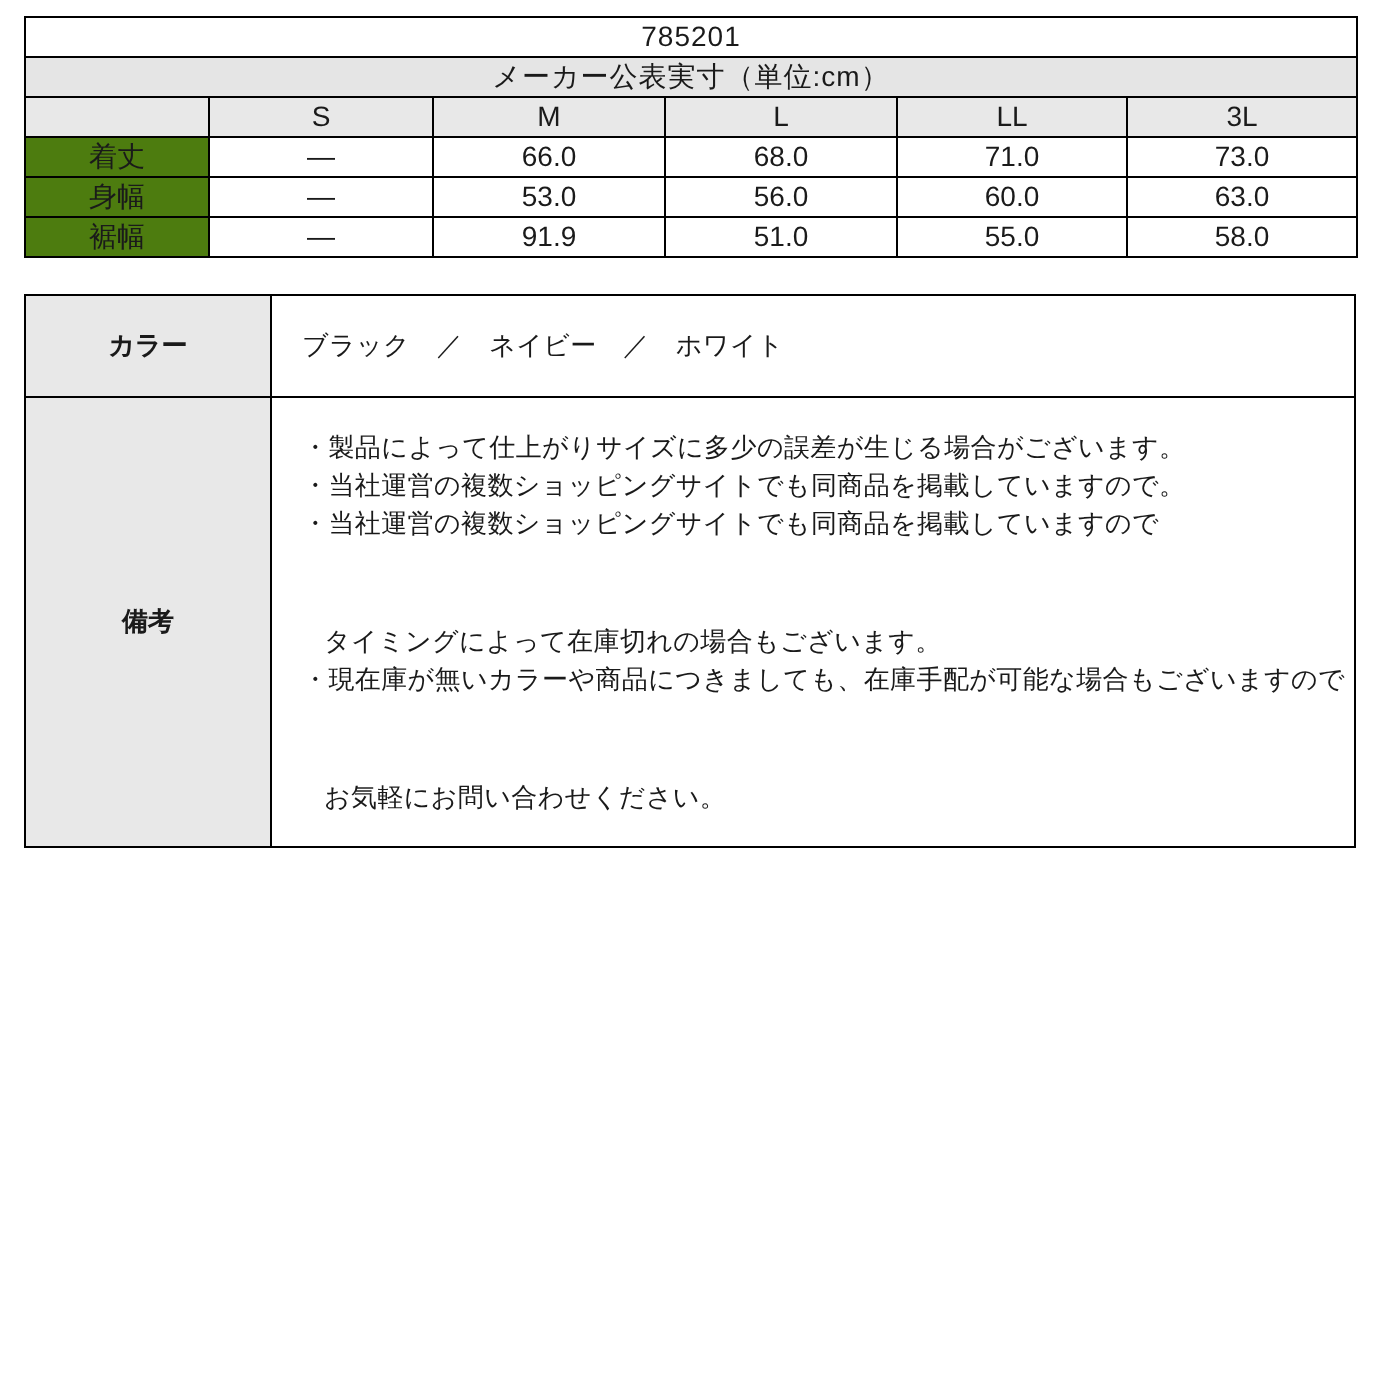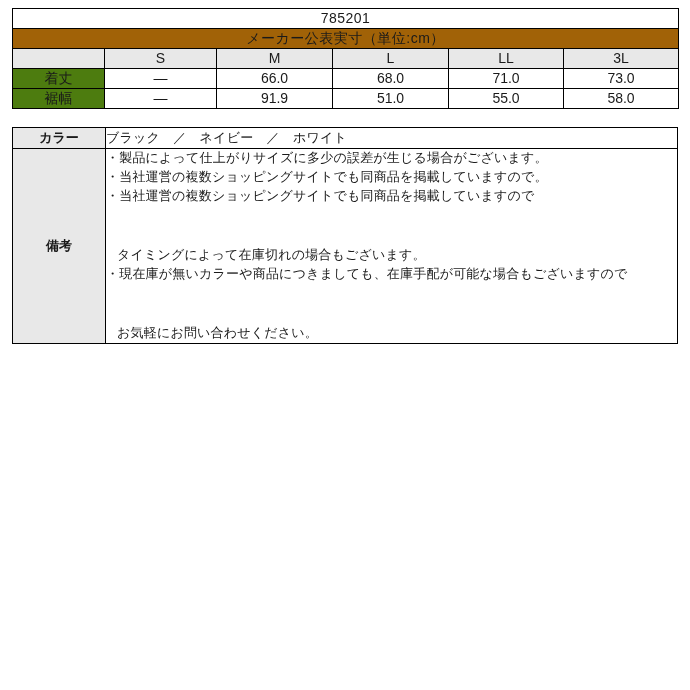--- a/index.html
+++ b/index.html
@@ -43,21 +43,21 @@
   .title-cell {
     font-size: 16px;
     font-weight: bold;
     letter-spacing: 0.5px;
     height: 22px;
     line-height: 22px;
   }
   .subtitle-cell {
     font-size: 15px;
     font-weight: bold;
-    background: #a16207;
+    background: #e5e5e5;
     height: 22px;
     line-height: 22px;
     letter-spacing: 0.5px;
   }
   .hdr-blank {
     background: #e8e8e8;
   }
   .hdr-size {
     background: #e8e8e8;
     font-size: 14px;
@@ -79,38 +79,37 @@
     height: 18px;
   }
   table.spec-table {
     width: 666px;
     border-collapse: collapse;
     table-layout: fixed;
     border: 1px solid #000;
   }
   table.spec-table td {
     border: 1px solid #000;
-    padding: 0;
+    padding: 15px;
     font-size: 13px;
     vertical-align: middle;
   }
   td.spec-label {
     width: 92px;
     background: #e8e8e8;
     text-align: center;
     font-weight: bold;
     font-size: 14px;
     height: 20px;
   }
   td.spec-value {
     padding-left: 18px;
     height: 20px;
     font-size: 13.5px;
     letter-spacing: 0.2px;
-    font-family: Liberation Mono, monospace;
   }
   td.remarks-label {
     vertical-align: top;
     padding-top: 4px;
   }
   td.remarks-value {
     padding: 4px 6px 6px 18px;
     line-height: 19px;
     font-size: 13.5px;
   }
@@ -156,20 +155,28 @@
       </tr>
       <tr>
         <td class="row-label">着丈</td>
         <td>—</td>
         <td>66.0</td>
         <td>68.0</td>
         <td>71.0</td>
         <td>73.0</td>
       </tr>
       <tr>
+        <td class="row-label">身幅</td>
+        <td>—</td>
+        <td>53.0</td>
+        <td>56.0</td>
+        <td>60.0</td>
+        <td>63.0</td>
+      </tr>
+      <tr>
         <td class="row-label">裾幅</td>
         <td>—</td>
         <td>91.9</td>
         <td>51.0</td>
         <td>55.0</td>
         <td>58.0</td>
       </tr>
     </tbody>
   </table>
 

